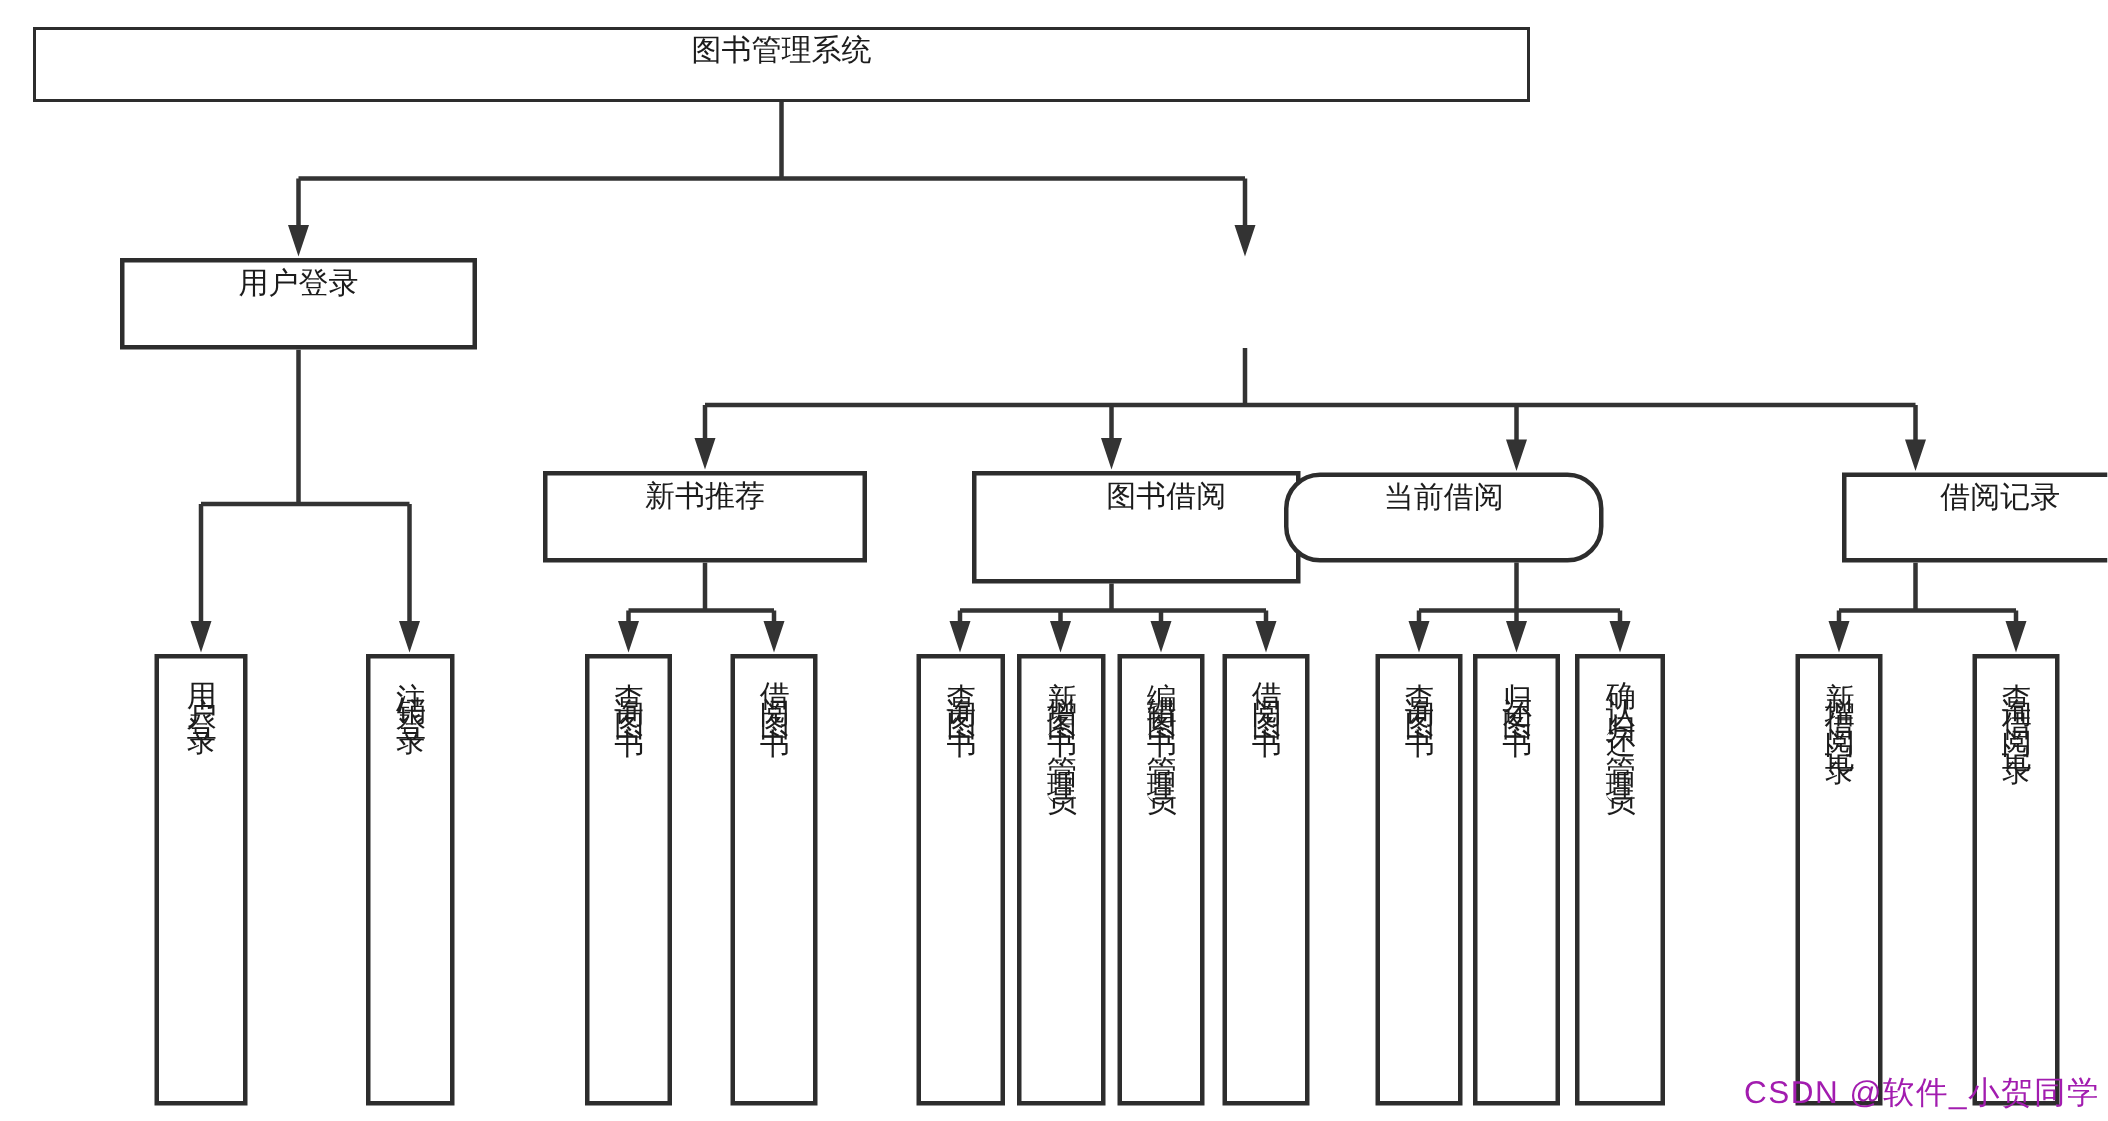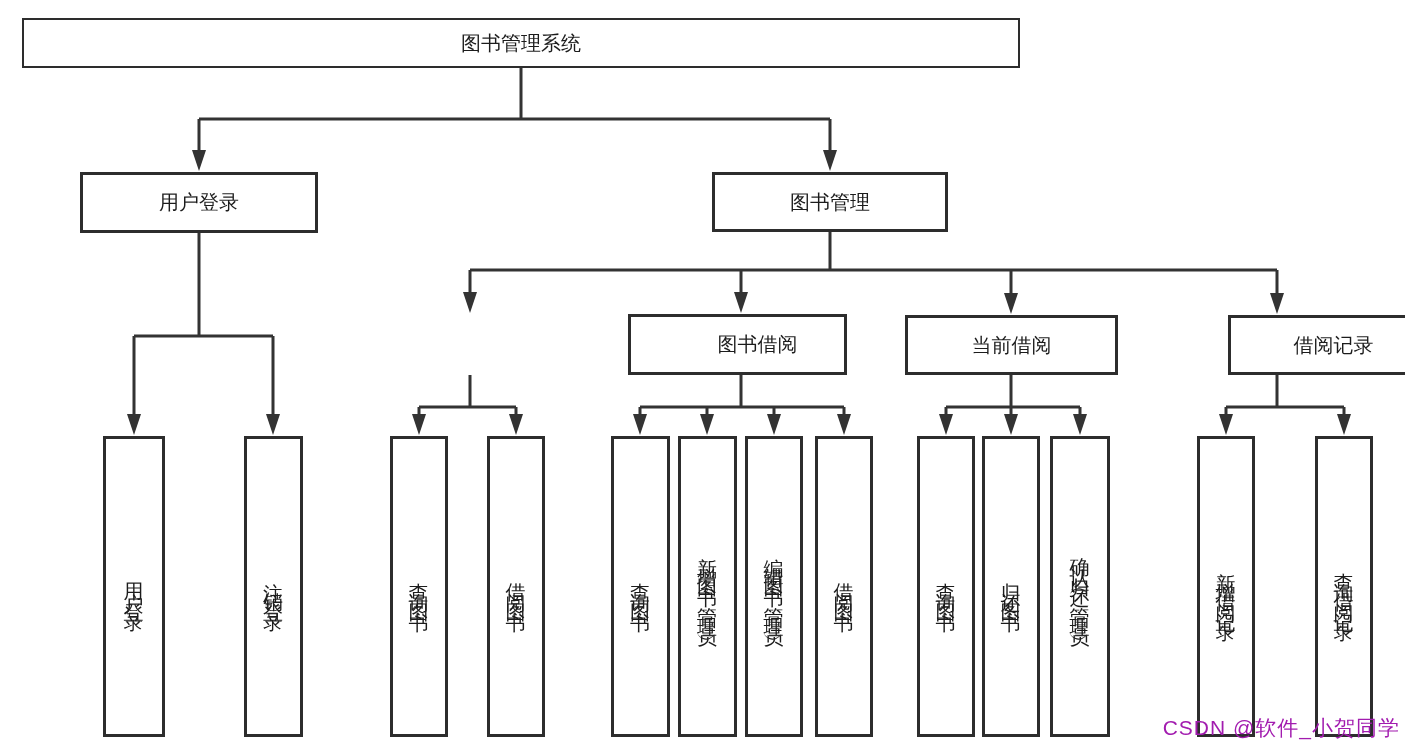--- a/index.html
+++ b/index.html
@@ -21,21 +21,21 @@
     top: 0;
     width: 1405px;
     height: 747px;
   }
   .node {
     position: absolute;
     box-sizing: border-box;
     background: #ffffff;
     border: 3px solid #2d2d2d;
     display: flex;
-    align-items: center;
+    align-items: flex-start;
     justify-content: center;
     font-size: 20px;
     color: #1c1c1c;
     z-index: 2;
   }
   .node-root {
     border-width: 2px;
   }
   .node-v span {
     writing-mode: vertical-rl;
@@ -80,28 +80,28 @@
     </g>
   </svg>
 
   <div class="node node-root" style="left:22px; top:18px; width:998px; height:50px;">
     <span>图书管理系统</span>
   </div>
 
   <div class="node" style="left:80px; top:172px; width:238px; height:61px;">
     <span>用户登录</span>
   </div>
-  <div class="node" style="left:712px; top:172px; width:236px; height:60px;">
-    <span>图书管理</span>
+
+  <div class="node" style="left:362px; top:314px; width:216px; height:61px;">
+    <span>新书推荐</span>
   </div>
-
-  <div class="node" style="left:628px; top:314px; width:219px; height:61px;padding-left:40px;">
+  <div class="node" style="left:648px; top:314px; width:219px; height:75px;padding-left:40px;">
     <span>图书借阅</span>
   </div>
-  <div class="node" style="left:905px; top:315px; width:213px; height:60px;">
+  <div class="node" style="left:856px; top:315px; width:213px; height:60px;border-radius:24px;">
     <span>当前借阅</span>
   </div>
   <div class="node" style="left:1228px; top:315px; width:211px; height:60px;">
     <span>借阅记录</span>
   </div>
 
   <div class="node node-v" style="left:103px; top:436px; width:62px; height:301px;">
     <span>用户登录</span>
   </div>
   <div class="node node-v" style="left:244px; top:436px; width:59px; height:301px;">

